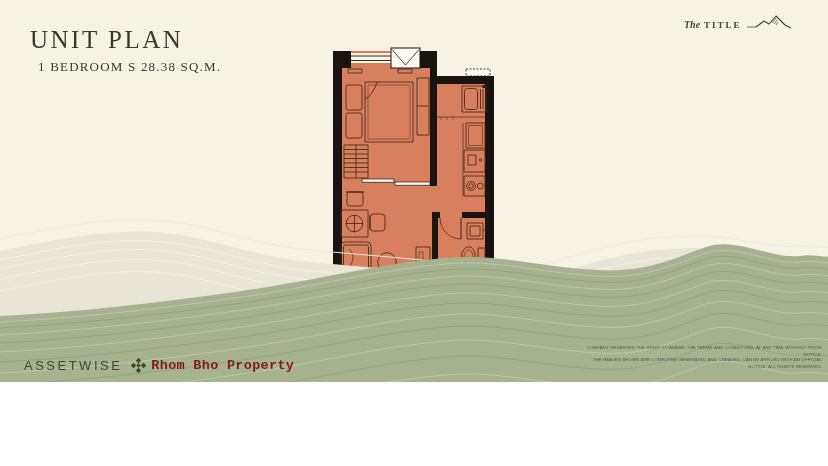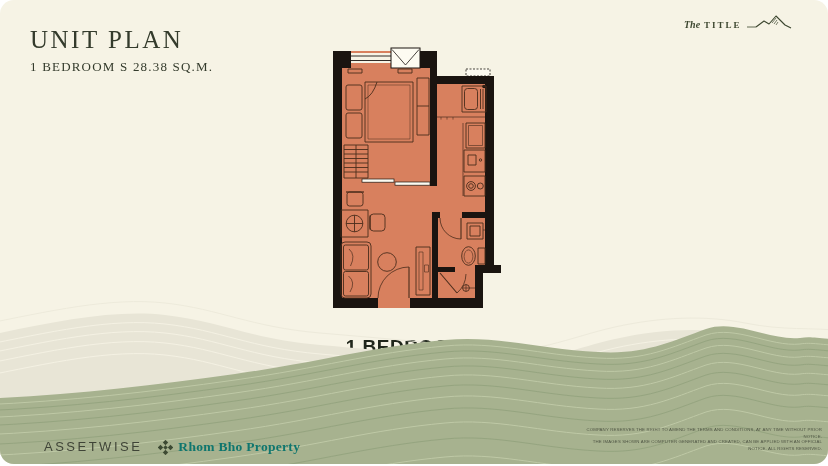--- a/index.html
+++ b/index.html
@@ -1,54 +1,54 @@
 <!DOCTYPE html>
 <html><head>
 <meta charset="utf-8">
 <style>
   html,body{margin:0;padding:0;}
   #stage{
-    position:relative;width:828px;height:464px;overflow:hidden;
-    background:#f6f3e5;font-family:"Liberation Serif",serif;border-radius:14px;
+    position:relative;width:828px;height:382px;overflow:hidden;
+    background:#f6f3e5;font-family:"Liberation Serif",serif;
   }
   
   .header{position:absolute;left:30px;top:26px;color:#343b2c;}
   .header h1{
     margin:0;font-size:25px;font-weight:500;letter-spacing:2.5px;
     font-family:"Liberation Serif",serif;
   }
   .header .sub{
-    margin-top:5px;font-size:13px;letter-spacing:1.2px;font-weight:500;
+    margin-top:5px;font-size:13px;letter-spacing:1.2px;font-weight:500;margin-left:8px;
   }
   
   .brand{position:absolute;right:26px;top:14px;color:#3c462f;text-align:left;width:118px;}
   .brand .row1{display:flex;align-items:flex-end;gap:4px;font-size:9px;letter-spacing:2px;font-weight:bold;}
   .brand .the{font-style:italic;font-size:10px;letter-spacing:0;}
   .brand .name{font-size:24px;letter-spacing:3px;margin-top:1px;}
   
   .plan{position:absolute;left:328px;top:40px;width:175px;height:270px;}
   .plan-caption{
     position:absolute;left:300px;top:336px;width:230px;text-align:center;
     font-family:"Liberation Sans",sans-serif;font-weight:bold;font-size:19px;
     letter-spacing:0.5px;color:#20261b;
   }
   
   .waves{position:absolute;left:0;bottom:0;width:828px;height:165px;}
   
   .footer-left{
-    position:absolute;left:44px;bottom:9px;display:flex;align-items:flex-start;gap:16px;
+    position:absolute;left:24px;bottom:9px;display:flex;align-items:flex-end;gap:9px;
   }
   .aw-word{
     font-family:"Liberation Sans",sans-serif;font-size:13px;letter-spacing:2.5px;
     color:#3f4437;font-weight:500;
   }
   .rb{display:flex;align-items:center;gap:5px;}
   .rb-name{
-    font-family:Liberation Serif, serif;font-weight:bold;font-size:13.5px;
-    color:#0f766e;letter-spacing:0.3px;
+    font-family:Liberation Mono, monospace;font-weight:bold;font-size:13.5px;
+    color:#7f1d1d;letter-spacing:0.3px;
   }
   .disclaimer{
     position:absolute;right:6px;bottom:12px;text-align:right;
     font-family:"Liberation Sans",sans-serif;font-size:6px;line-height:1.45;
     color:#4f5544;text-transform:uppercase;transform:scale(0.72);transform-origin:100% 100%;
     width:330px;letter-spacing:0.2px;
   }
 </style>
 </head>
 <body>

